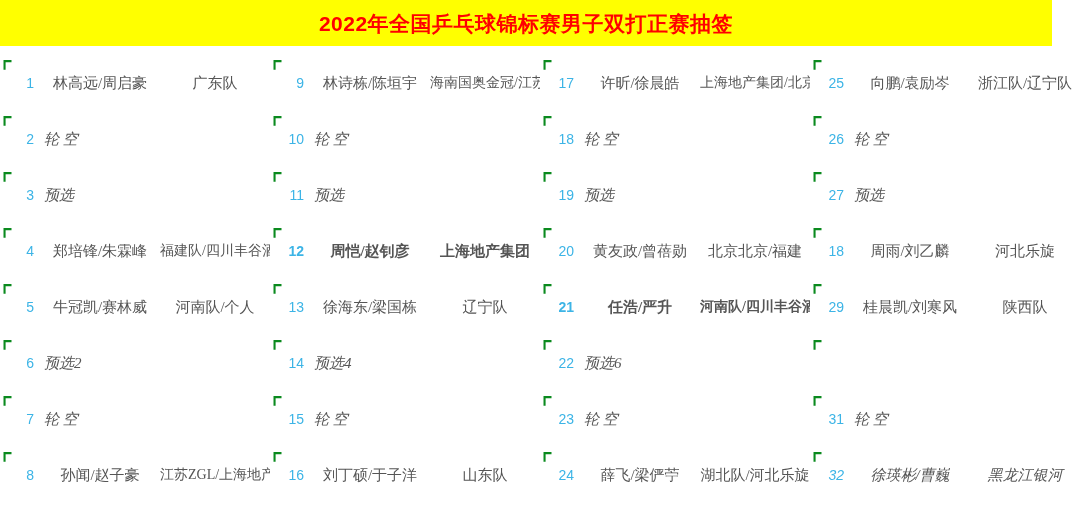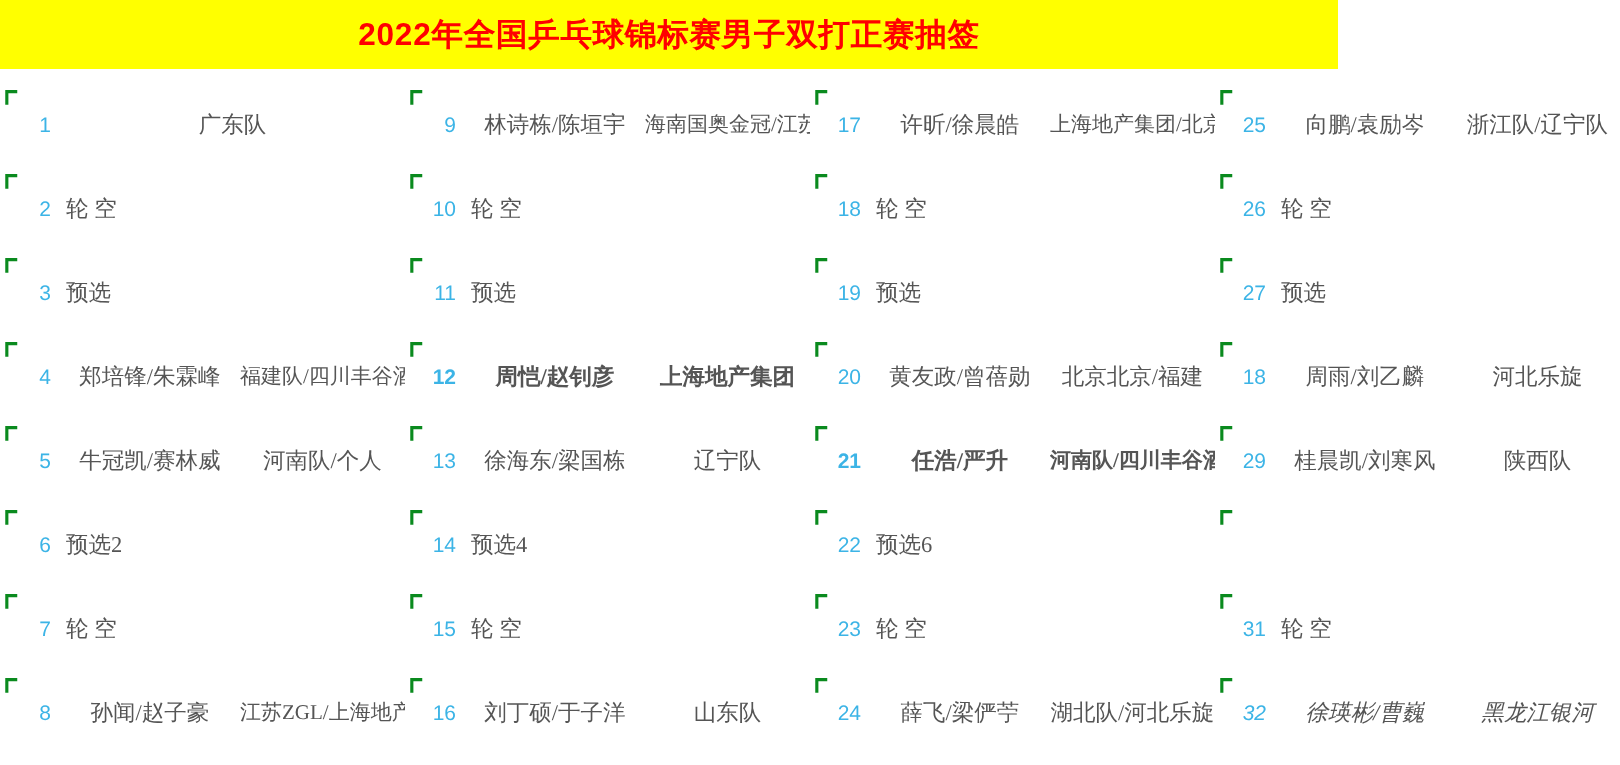--- a/index.html
+++ b/index.html
@@ -17,21 +17,21 @@
     position: relative;
     width: 1080px;
     height: 510px;
     background: #ffffff;
   }
   
   #title-banner {
     position: absolute;
     left: 0;
     top: 0;
-    width: 892px;
+    width: 1052px;
     height: 46px;
     background: #ffff00;
     display: flex;
     align-items: center;
     justify-content: center;
   }
   #title-text {
     color: #ff0000;
     font-family: "Liberation Sans", "DejaVu Sans", sans-serif;
     font-size: 21px;
@@ -99,20 +99,21 @@
     color: #555555;
     font-size: 15px;
     width: 120px;
     text-align: center;
     flex: none;
     overflow: visible;
   }
   .players.left {
     text-align: left;
     padding-left: 4px;
+    font-style: italic;
   }
   .team {
     color: #555555;
     font-size: 15px;
     flex: 1 1 auto;
     text-align: center;
     overflow: hidden;
   }
   .team.wide {
     font-size: 14px;
@@ -128,20 +129,21 @@
   </div>
 
   <div id="bracket">
       <div class="column col-0">
         <div class="entry" style="top: 6px;">
           <svg class="flag-icon" viewBox="0 0 11 11">
             <path d="M0.5 0 L8.5 0 L8.5 2.2 L2.6 2.2 L2.6 9.8 L0.5 9.8 Z" fill="#0a8a1e"></path>
           </svg>
           <div class="row-line">
             <span class="seed-no">1</span>
+            <span class="players">林高远/周启豪</span>
             <span class="team">广东队</span>
           </div>
         </div>
         <div class="entry" style="top: 62px;">
           <svg class="flag-icon" viewBox="0 0 11 11">
             <path d="M0.5 0 L8.5 0 L8.5 2.2 L2.6 2.2 L2.6 9.8 L0.5 9.8 Z" fill="#0a8a1e"></path>
           </svg>
           <div class="row-line">
             <span class="seed-no">2</span>
             <span class="players left">轮 空</span>

